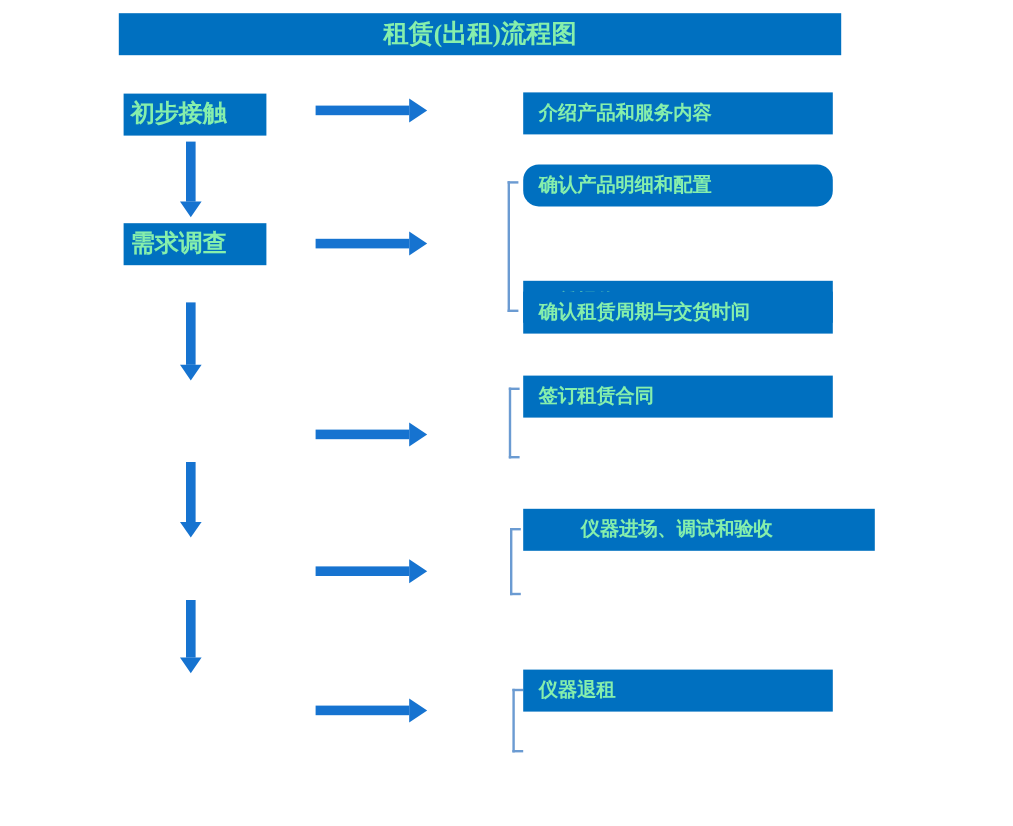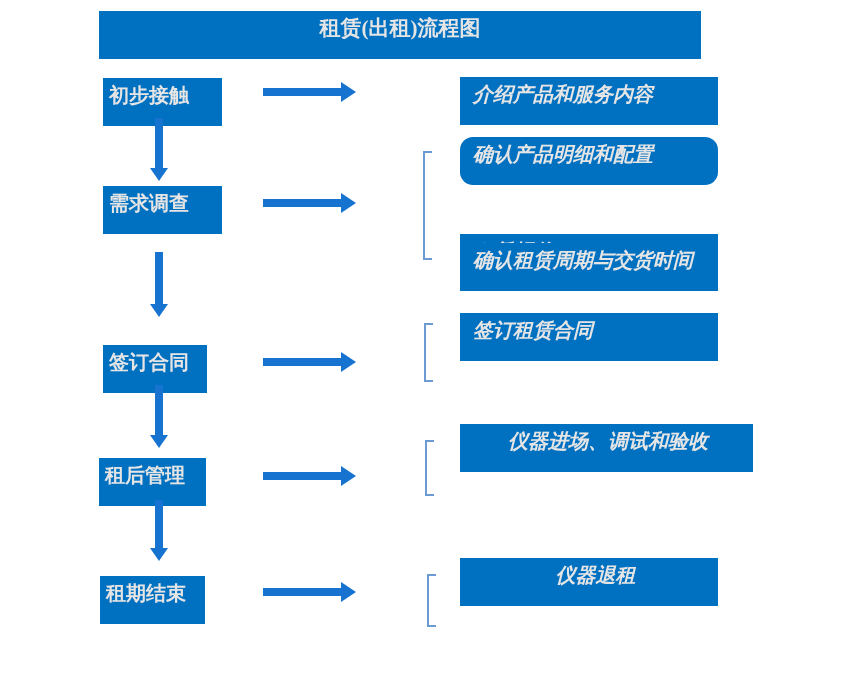--- a/index.html
+++ b/index.html
@@ -2,42 +2,42 @@
 <html><head>
 <meta charset="utf-8">
 <style>
   html,body { margin:0; padding:0; background:#ffffff; }
   .canvas {
     position:relative; width:844px; height:688px; background:#ffffff;
     font-family:"Liberation Serif","DejaVu Serif",serif; font-weight:bold;
     overflow:hidden;
   }
   .bluebox {
-    position:absolute; background:#0070c0; color:#e5e5e5;
-    height:48px; line-height:35px; font-size:20px; white-space:nowrap; overflow:hidden;
+    position:absolute; background:#0070c0; color:#86efac;
+    height:35px; line-height:35px; font-size:20px; white-space:nowrap; overflow:hidden;
   }
   .title-bar {
     left:99px; top:11px; width:602px; text-align:center; font-size:21px;
   }
   .stage { padding-left:6px; }
   .s1 { left:103px; top:78px;  width:113px; }
   .s2 { left:103px; top:186px; width:113px; }
   .s3 { left:103px; top:345px; width:98px;  }
   .s4 { left:99px;  top:458px; width:101px; }
   .s5 { left:100px; top:576px; width:99px;  }
-  .out { left:460px; width:245px; padding-left:13px; font-size:20px;font-style:italic; }
+  .out { left:436px; width:245px; padding-left:13px; font-size:16px; }
   .o1  { top:77px;  }
   .o2  { top:137px;border-radius:13px; }
   .o3  { top:187px;margin-top:47px; }
   .o4  { top:243px; }
   .o5  { top:313px; }
   .o6  { top:365px; }
   .o7  { top:424px;padding-left:48px; }
   .o8  { top:495px; }
-  .o9  { top:558px;text-align:center; }
+  .o9  { top:558px; }
   .o10 { top:608px; }
   
   .ha { position:absolute; left:263px; width:78px; height:8px; background:#1673d0; }
   .ha::after {
     content:""; position:absolute; right:-15px; top:-6px;
     border-top:10px solid transparent; border-bottom:10px solid transparent;
     border-left:15px solid #1673d0;
   }
   .a1 { top:88px;  }
   .a2 { top:199px; }
@@ -67,23 +67,20 @@
 </style>
 </head>
 <body>
 
 <div class="canvas">
 
   <div class="bluebox title-bar">租赁(出租)流程图</div>
 
   <div class="bluebox stage s1">初步接触</div>
   <div class="bluebox stage s2">需求调查</div>
-  <div class="bluebox stage s3">签订合同</div>
-  <div class="bluebox stage s4">租后管理</div>
-  <div class="bluebox stage s5">租期结束</div>
 
   <div class="va v1"></div>
   <div class="va v2"></div>
   <div class="va v3"></div>
   <div class="va v4"></div>
 
   <div class="ha a1"></div>
   <div class="ha a2"></div>
   <div class="ha a3"></div>
   <div class="ha a4"></div>

